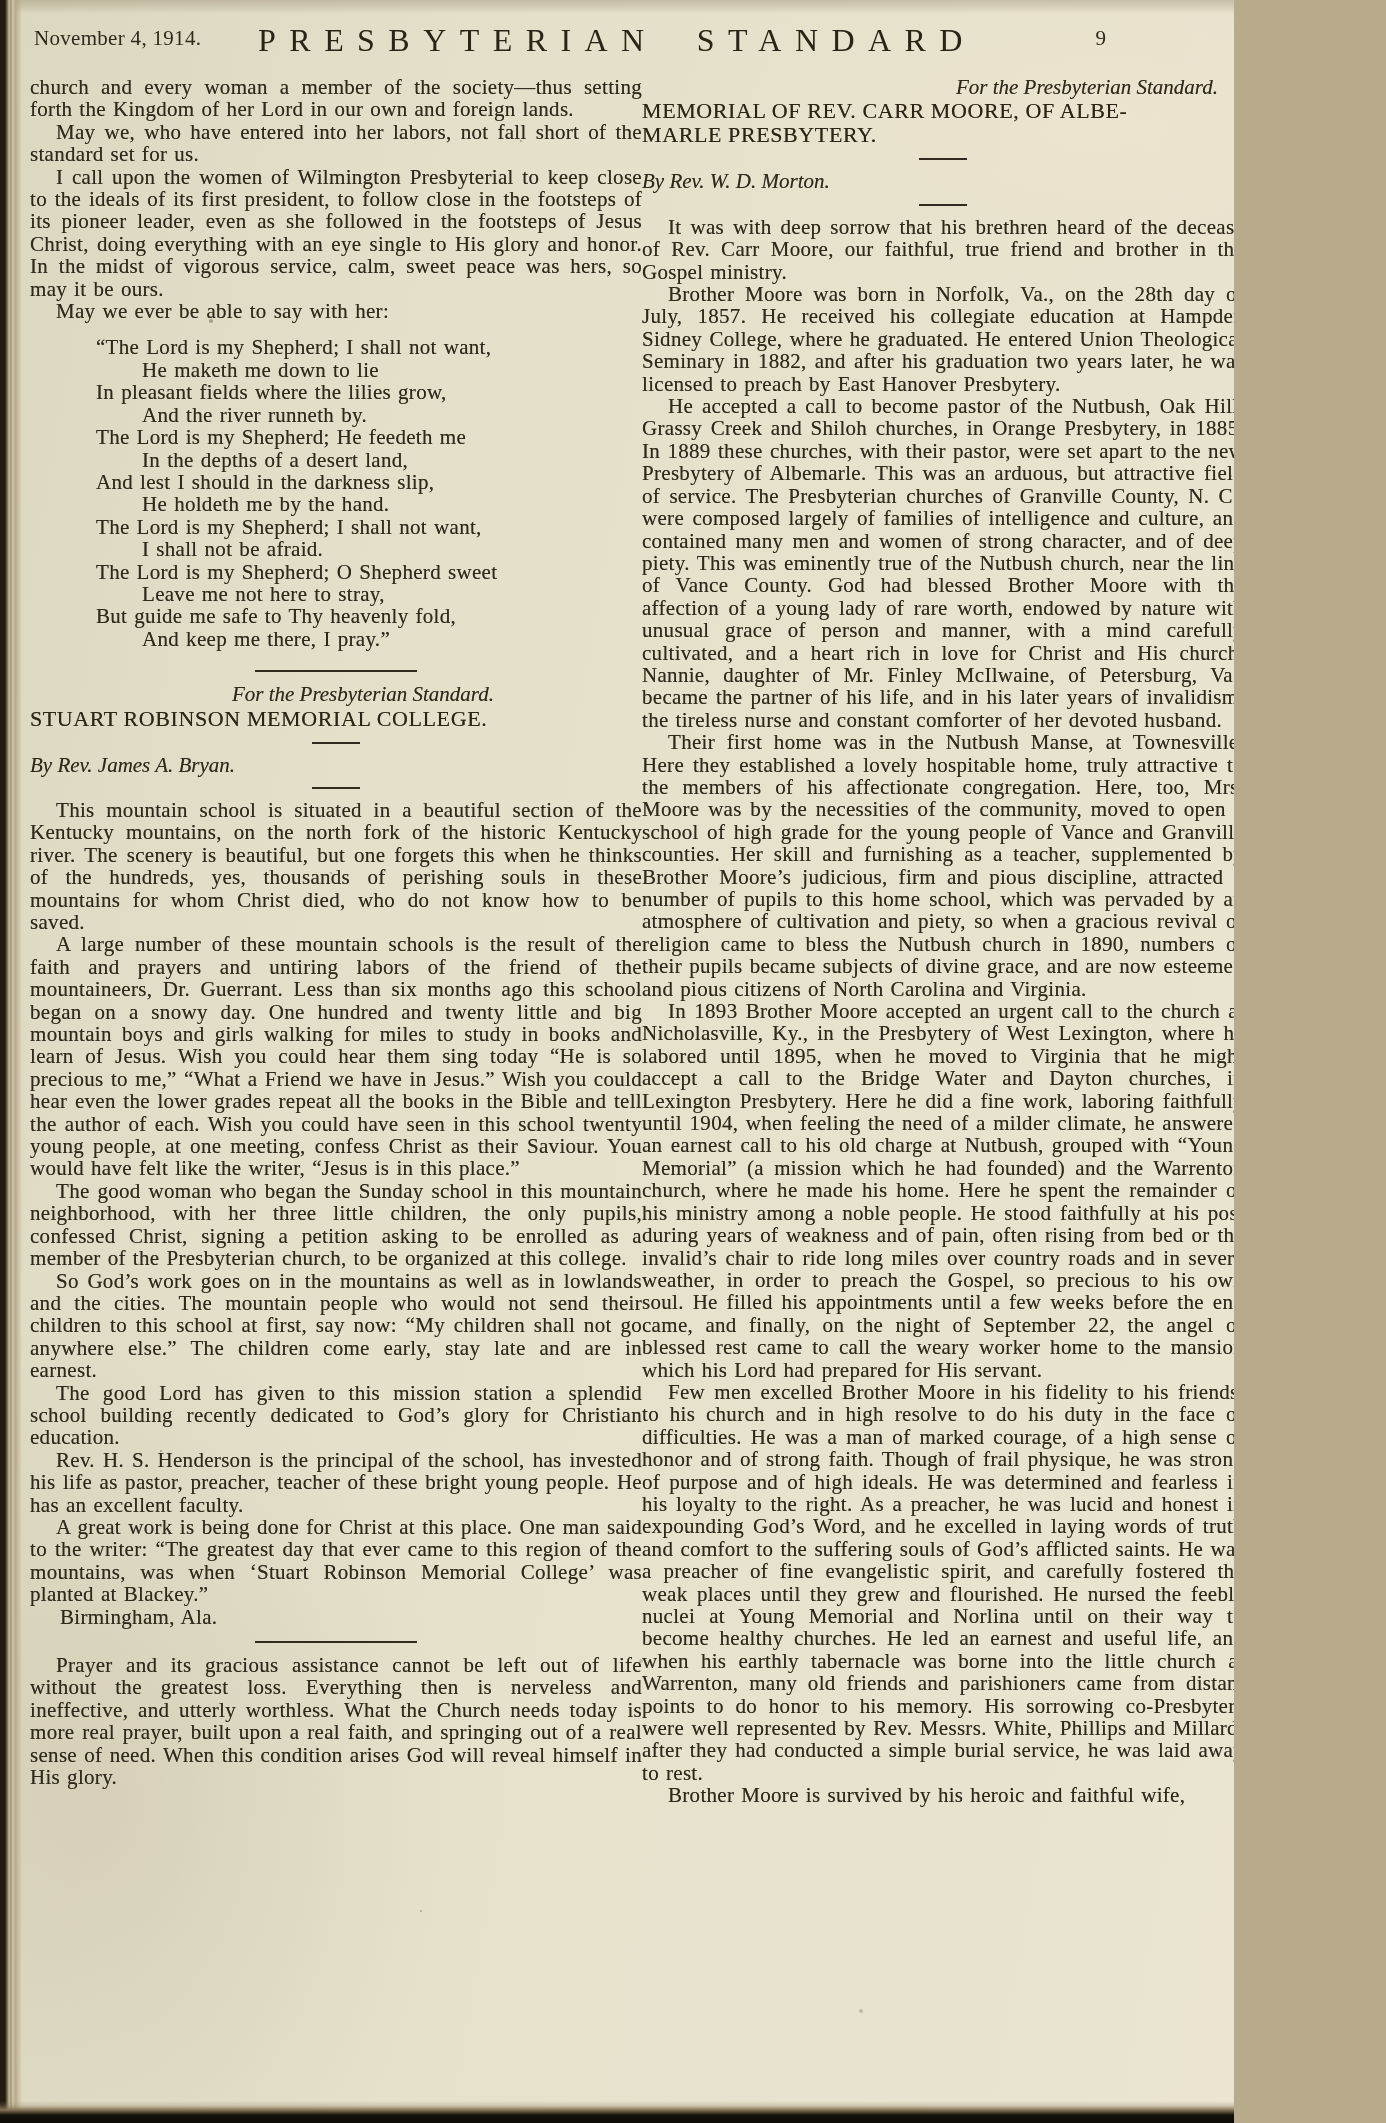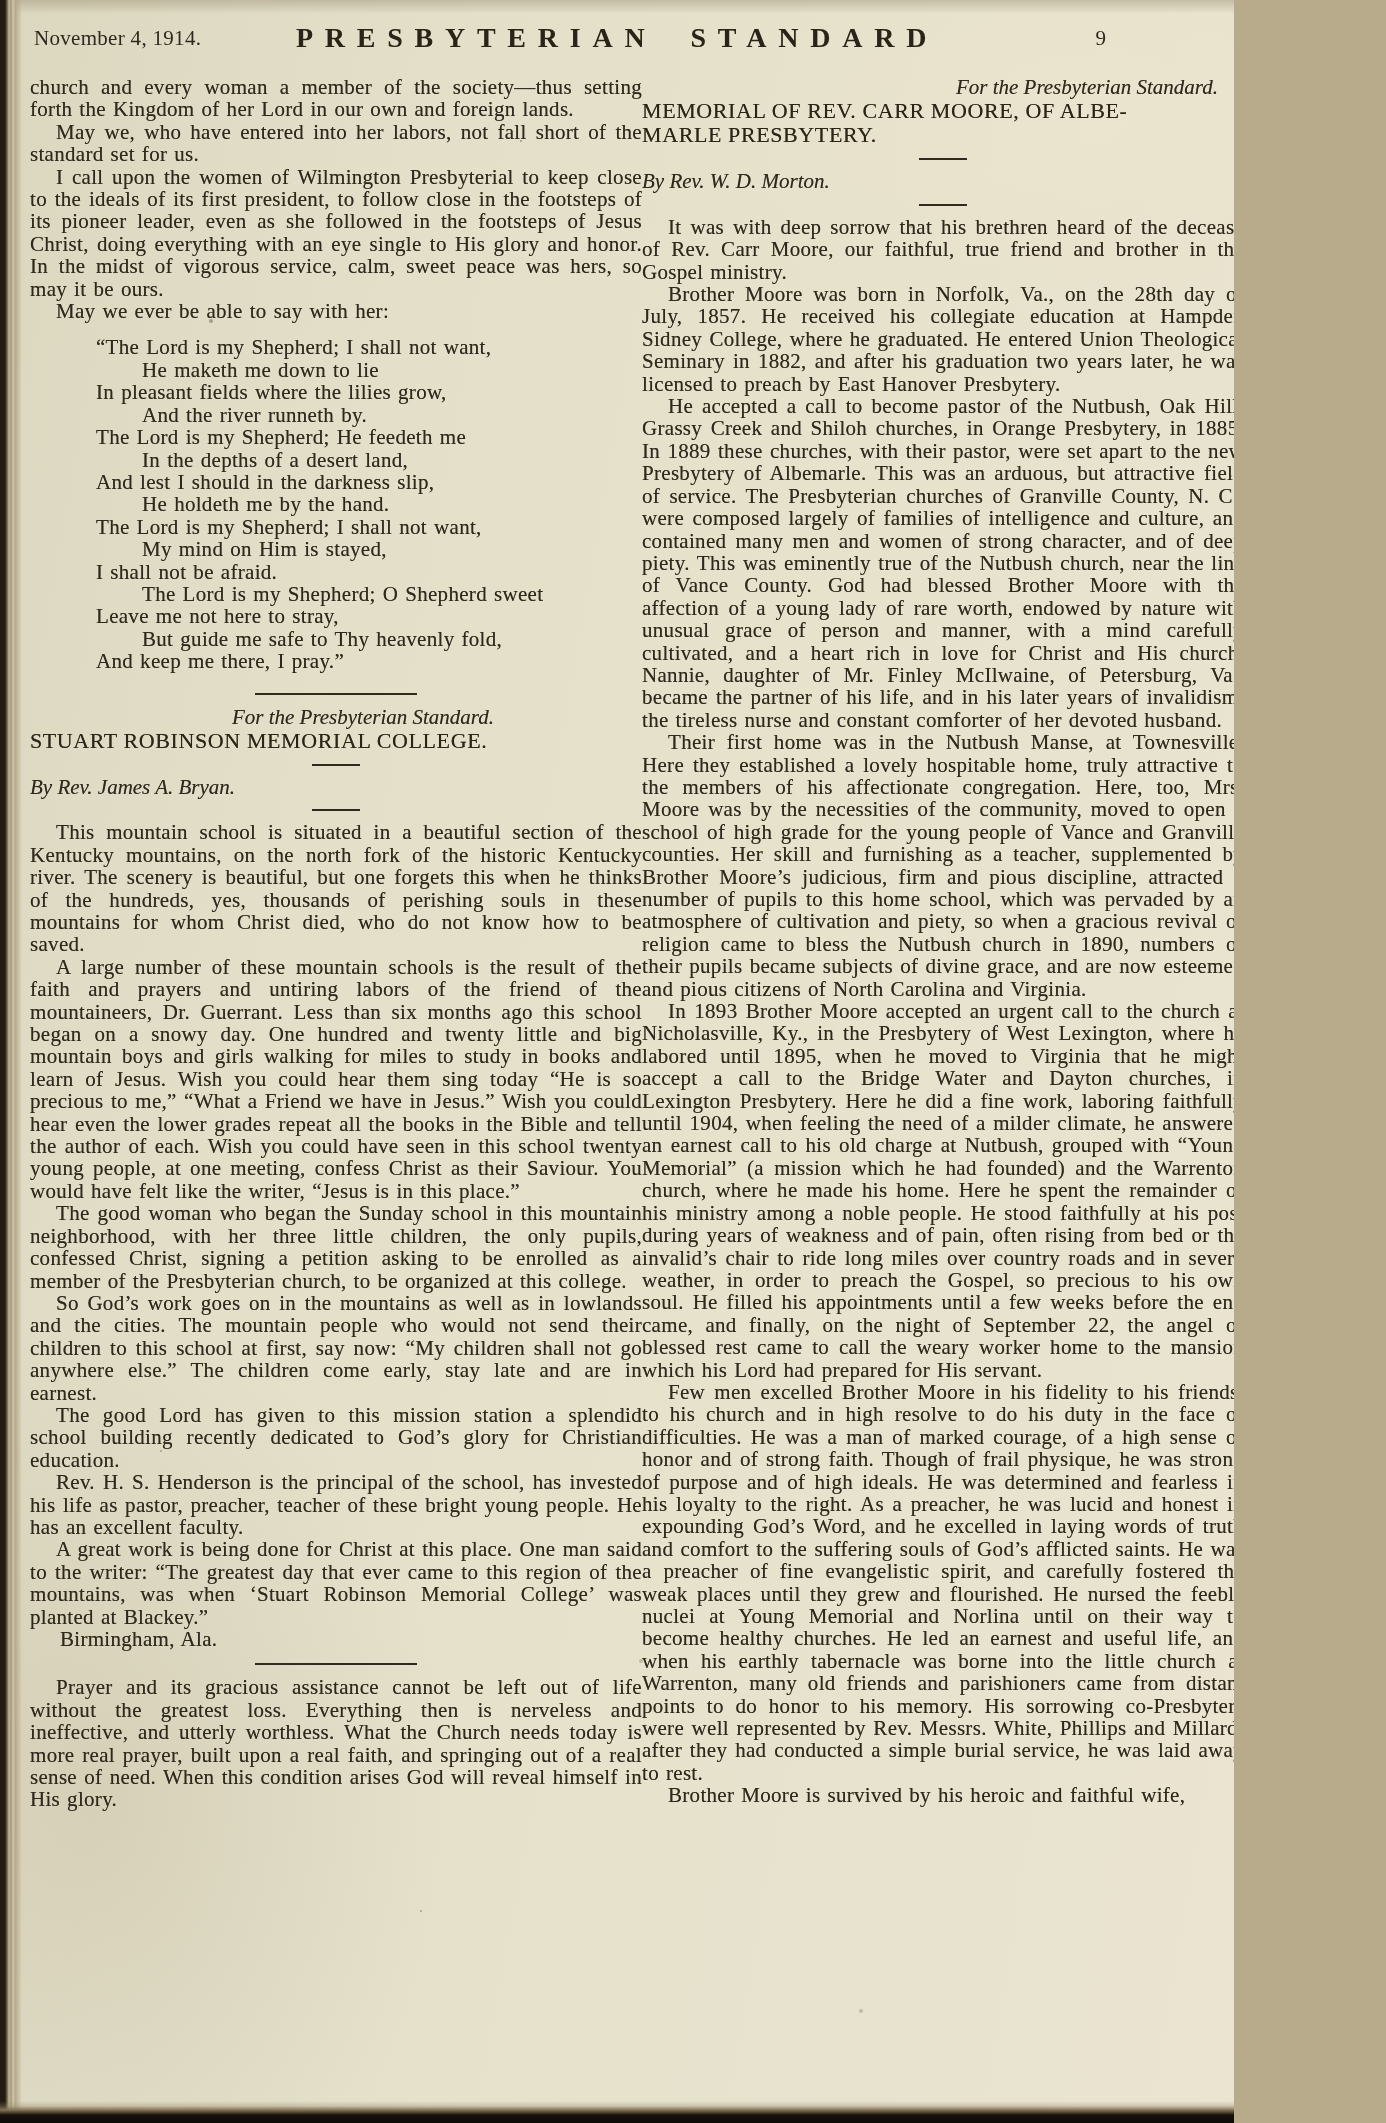--- a/index.html
+++ b/index.html
@@ -44,23 +44,22 @@
       1320px 1905px 0 0 rgba(80,66,42,0.35), 1050px 760px 0 0 rgba(80,66,42,0.35);
   }
   
   .pagehead { position: absolute; top: 22px; left: 0; width: 100%; height: 40px; }
   .issue-date {
     position: absolute; left: 34px; top: 4px;
     font-size: 21px; letter-spacing: 0.3px;
   }
   .masthead {
     position: absolute; left: 0; right: 0; top: 0; text-align: center;
-    font-size: 28px; letter-spacing: 0.42em; word-spacing: 0.55em;
+    font-size: 32px; letter-spacing: 0.42em; word-spacing: 0.55em;
     color: #2a2418;
-    font-weight: bold;
   }
   .pagenum { position: absolute; right: 128px; top: 4px; font-size: 21px; }
   
   .columns {
     position: absolute; top: 76px; left: 30px;
     display: flex; 
   }
   .col { font-size: 21px; line-height: 22.4px; }
   .col-left  { width: 612px; }
   .col-right { width: 602px; }
@@ -118,21 +117,20 @@
       <div class="poem">
           <div class="poem-line">“The Lord is my Shepherd; I shall not want,</div>
           <div class="poem-line">He maketh me down to lie</div>
           <div class="poem-line">In pleasant fields where the lilies grow,</div>
           <div class="poem-line">And the river runneth by.</div>
           <div class="poem-line">The Lord is my Shepherd; He feedeth me</div>
           <div class="poem-line">In the depths of a desert land,</div>
           <div class="poem-line">And lest I should in the darkness slip,</div>
           <div class="poem-line">He holdeth me by the hand.</div>
           <div class="poem-line">The Lord is my Shepherd; I shall not want,</div>
-          <div class="poem-line">My mind on Him is stayed,</div>
           <div class="poem-line">I shall not be afraid.</div>
           <div class="poem-line">The Lord is my Shepherd; O Shepherd sweet</div>
           <div class="poem-line">Leave me not here to stray,</div>
           <div class="poem-line">But guide me safe to Thy heavenly fold,</div>
           <div class="poem-line">And keep me there, I pray.”</div>
         </div>
 
       <div class="rule rule-long"></div>
 
       <div class="credit">For the Presbyterian Standard.</div>

